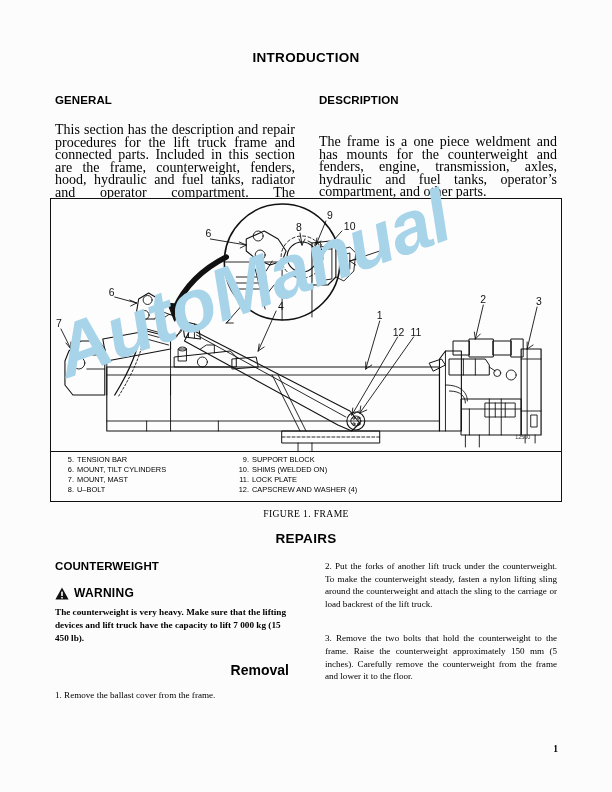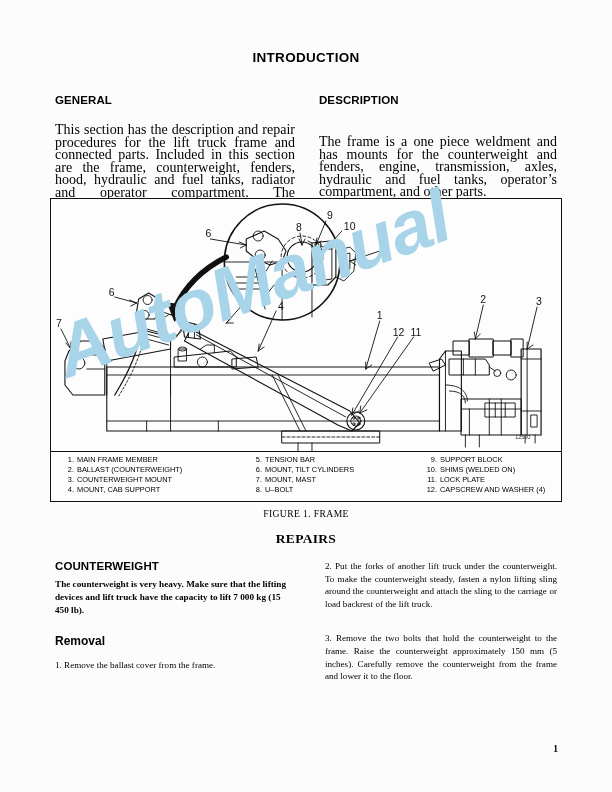--- a/index.html
+++ b/index.html
@@ -119,21 +119,21 @@
     font-family: "Liberation Serif", serif;
     font-size: 9.6px;
     letter-spacing: 0.4px;
   }
 
   
   .repairs-title {
     position: absolute;
     top: 531px; left: 0; right: 0;
     text-align: center;
-    font-family: Liberation Serif, serif;
+    font-family: Liberation Sans, sans-serif;
     font-weight: bold;
     font-size: 13.5px;
     letter-spacing: 0.3px;
   }
   .repairs {
     position: absolute;
     top: 560px;
     left: 55px;
     width: 502px;
     display: flex;
@@ -162,22 +162,23 @@
     font-family: "Liberation Serif", serif;
     font-weight: bold;
     font-size: 9.2px;
     line-height: 13px;
     margin: 6px 0 0 0;
     text-align: left;
   }
   .sub-head {
     font-family: "Liberation Sans", sans-serif;
     font-weight: bold;
-    font-size: 12px;
+    font-size: 14px;
     margin-top: 17px;
+    text-align: right;
   }
   .step {
     font-family: "Liberation Serif", serif;
     font-size: 9.1px;
     line-height: 12.6px;
     text-align: justify;
     margin: 10px 0 0 0;
   }
   .step.first { margin-top: 11px; }
   .step.spaced { margin-top: 22px; }
@@ -409,26 +410,20 @@
           <text x="431" y="104">2</text>
           <text x="487" y="106">3</text>
         </g>
         <text x="466" y="240" font-family="Liberation Sans, sans-serif" font-size="5.5" fill="#333">12500</text>
       </svg>
     </div>
 
     <div class="parts-sep"></div>
 
     <div class="parts-list">
-      <div class="parts-col c1">
-        <div class="part-row"><span class="part-num">1.</span><span>MAIN FRAME MEMBER</span></div>
-        <div class="part-row"><span class="part-num">2.</span><span>BALLAST (COUNTERWEIGHT)</span></div>
-        <div class="part-row"><span class="part-num">3.</span><span>COUNTERWEIGHT MOUNT</span></div>
-        <div class="part-row"><span class="part-num">4.</span><span>MOUNT, CAB SUPPORT</span></div>
-      </div>
       <div class="parts-col c2">
         <div class="part-row"><span class="part-num">5.</span><span>TENSION BAR</span></div>
         <div class="part-row"><span class="part-num">6.</span><span>MOUNT, TILT CYLINDERS</span></div>
         <div class="part-row"><span class="part-num">7.</span><span>MOUNT, MAST</span></div>
         <div class="part-row"><span class="part-num">8.</span><span>U–BOLT</span></div>
       </div>
       <div class="parts-col c3">
         <div class="part-row"><span class="part-num">9.</span><span>SUPPORT BLOCK</span></div>
         <div class="part-row"><span class="part-num">10.</span><span>SHIMS (WELDED ON)</span></div>
         <div class="part-row"><span class="part-num">11.</span><span>LOCK PLATE</span></div>
@@ -438,20 +433,28 @@
   </div>
 
   <div class="fig-caption">FIGURE 1. FRAME</div>
 
   <div class="repairs-title">REPAIRS</div>
 
   <div class="repairs">
     <div class="col left">
       <div class="col-head">COUNTERWEIGHT</div>
 
+      <div class="warn-row">
+        <svg class="warn-tri" viewBox="0 0 14 13">
+          <polygon points="7,0.5 13.6,12.5 0.4,12.5" fill="#111"></polygon>
+          <rect x="6.2" y="4.6" width="1.6" height="4.4" fill="#fff"></rect>
+          <rect x="6.2" y="10" width="1.6" height="1.5" fill="#fff"></rect>
+        </svg>
+        <span class="warn-label">WARNING</span>
+      </div>
       <p class="warn-text">The counterweight is very heavy. Make sure that the lifting devices and lift truck have the capacity to lift 7 000 kg (15 450 lb).</p>
 
       <div class="sub-head">Removal</div>
       <p class="step first">1. Remove the ballast cover from the frame.</p>
     </div>
 
     <div class="col right">
       <p class="step" style="margin-top:0">2. Put the forks of another lift truck under the counterweight. To make the counterweight steady, fasten a nylon lifting sling around the counterweight and attach the sling to the carriage or load backrest of the lift truck.</p>
       <p class="step spaced">3. Remove the two bolts that hold the counterweight to the frame. Raise the counterweight approximately 150 mm (5 inches). Carefully remove the counterweight from the frame and lower it to the floor.</p>
     </div>

